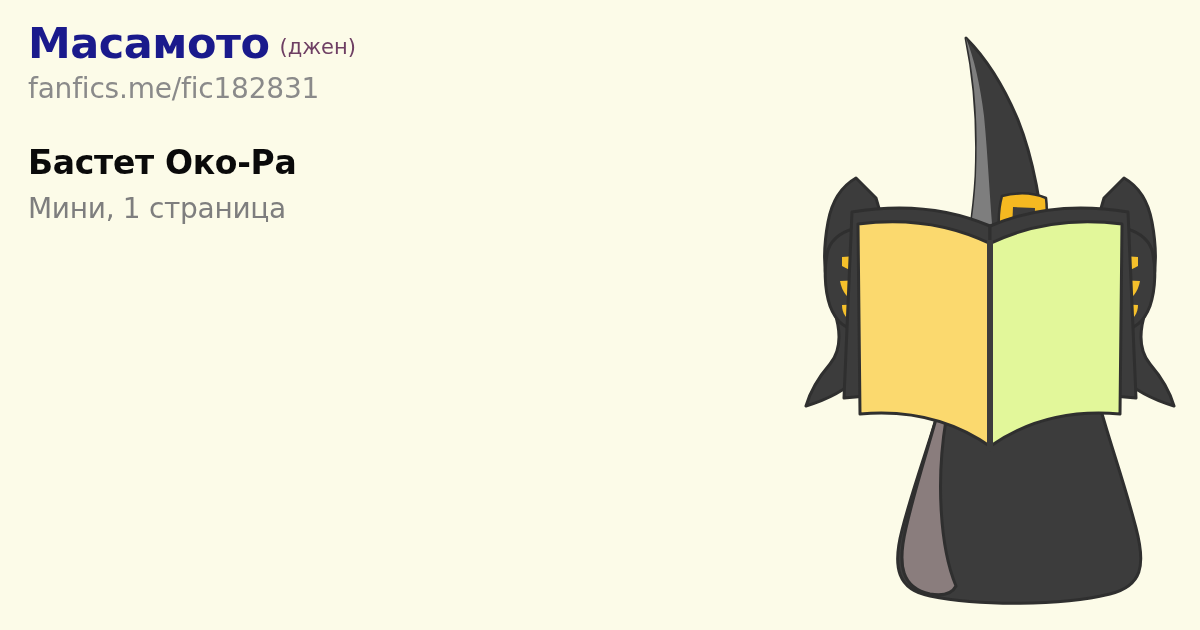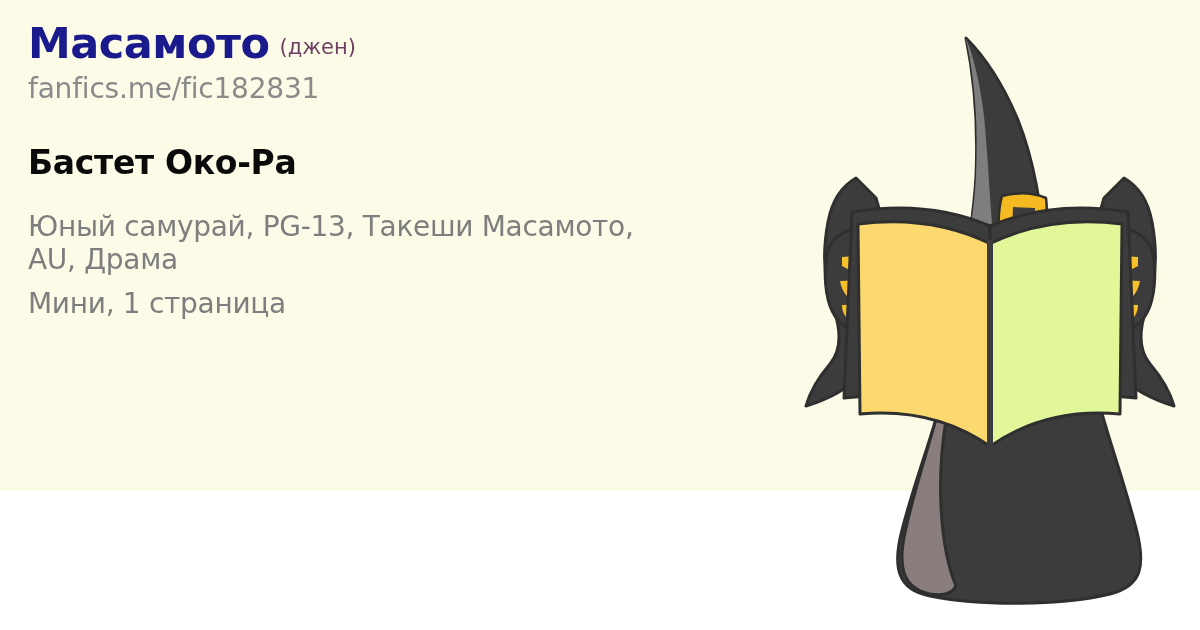--- a/index.html
+++ b/index.html
@@ -8,21 +8,21 @@
   }
   body {
     width: 1200px;
     height: 630px;
     overflow: hidden;
     font-family: "DejaVu Sans", sans-serif;
   }
   #card {
     position: relative;
     width: 1200px;
-    height: 491px;
+    height: 630px;
     background: #FCFBE8;
     box-sizing: border-box;
   }
   #text-col {
     position: absolute;
     left: 28px;
     top: 22px;
     width: 700px;
   }
   .title-line {
@@ -95,21 +95,20 @@
   <div id="text-col">
 
     <div class="title-line">
       <span id="story-title">Масамото</span><span id="story-category">(джен)</span>
     </div>
 
     <span id="site-url">fanfics.me/fic182831</span>
 
     <span id="author-name">Бастет Око-Ра</span>
 
-    <span class="meta-line" id="meta-tags">Юный самурай, PG-13, Такеши Масамото, AU, Драма</span>
 
     <span class="meta-line" id="meta-size">Мини, 1 страница</span>
 
 
   </div>
 
   <svg id="illustration" viewBox="0 0 420 630">
 
     <g>
       <path d="M176 330

